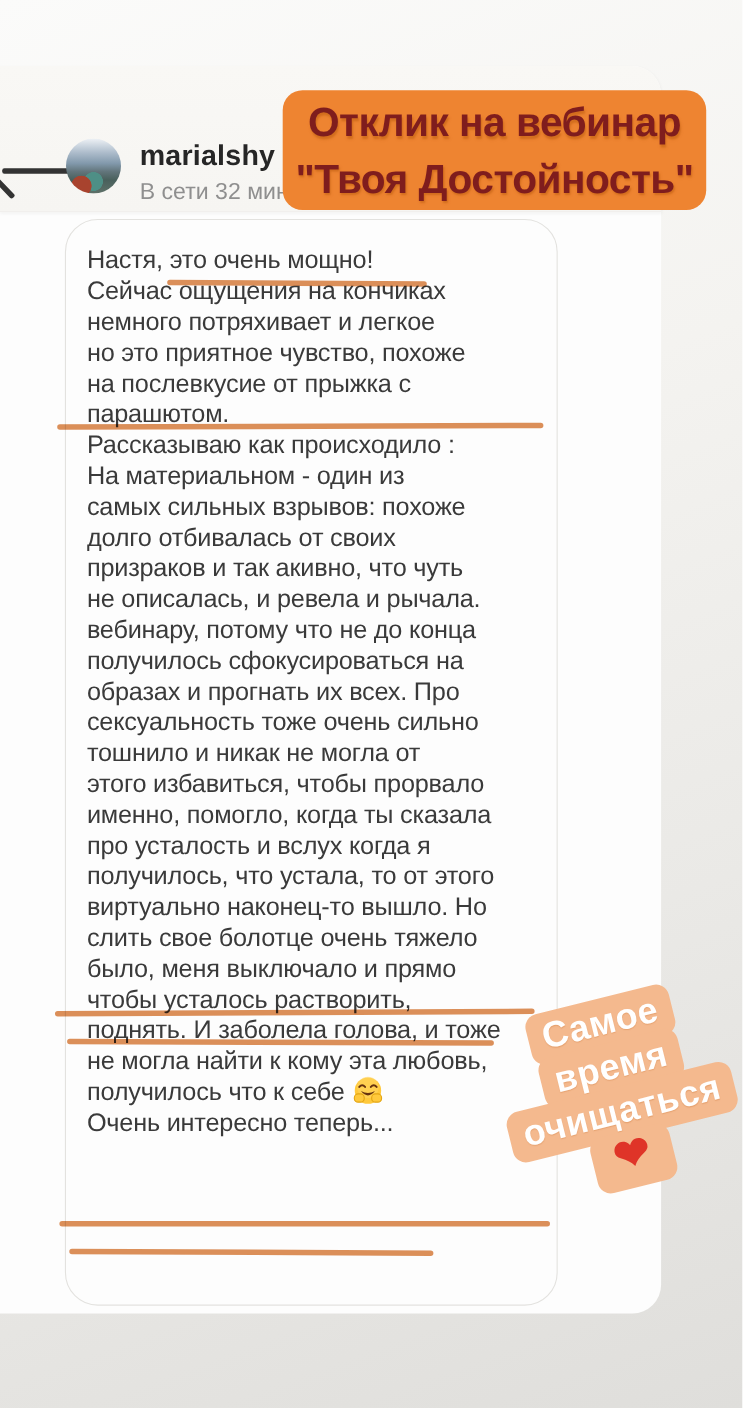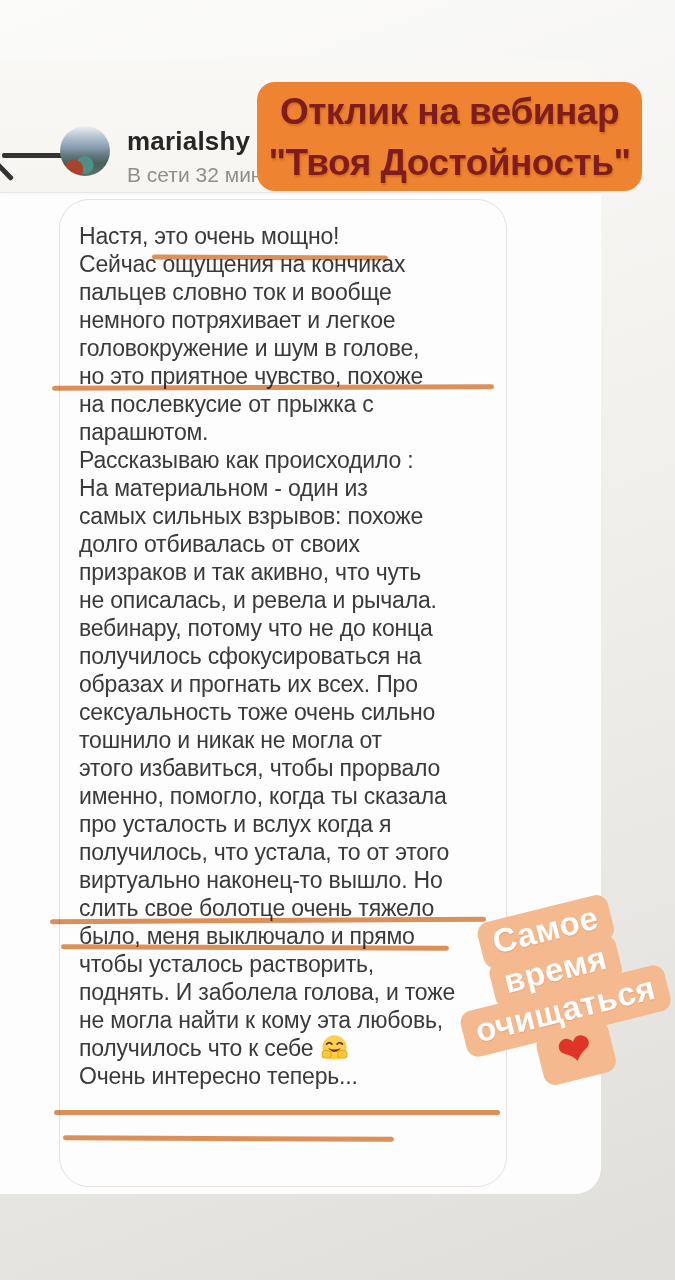--- a/index.html
+++ b/index.html
@@ -108,23 +108,21 @@
       <div class="user-meta">
         <div class="username">marialshy</div>
         <div class="status">В сети 32 мин</div>
       </div>
     </div>
 
     <div class="bubble">
       <div class="msg-text" id="msg-text">
           <div class="msg-line">Настя, это очень мощно!</div>
           <div class="msg-line">Сейчас ощущения на кончиках</div>
-          <div class="msg-line">пальцев словно ток и вообще</div>
           <div class="msg-line">немного потряхивает и легкое</div>
-          <div class="msg-line">головокружение и шум в голове,</div>
           <div class="msg-line">но это приятное чувство, похоже</div>
           <div class="msg-line">на послевкусие от прыжка с</div>
           <div class="msg-line">парашютом.</div>
           <div class="msg-line">Рассказываю как происходило :</div>
           <div class="msg-line">На материальном - один из</div>
           <div class="msg-line">самых сильных взрывов: похоже</div>
           <div class="msg-line">долго отбивалась от своих</div>
           <div class="msg-line">призраков и так акивно, что чуть</div>
           <div class="msg-line">не описалась, и ревела и рычала.</div>
           <div class="msg-line">вебинару, потому что не до конца</div>

